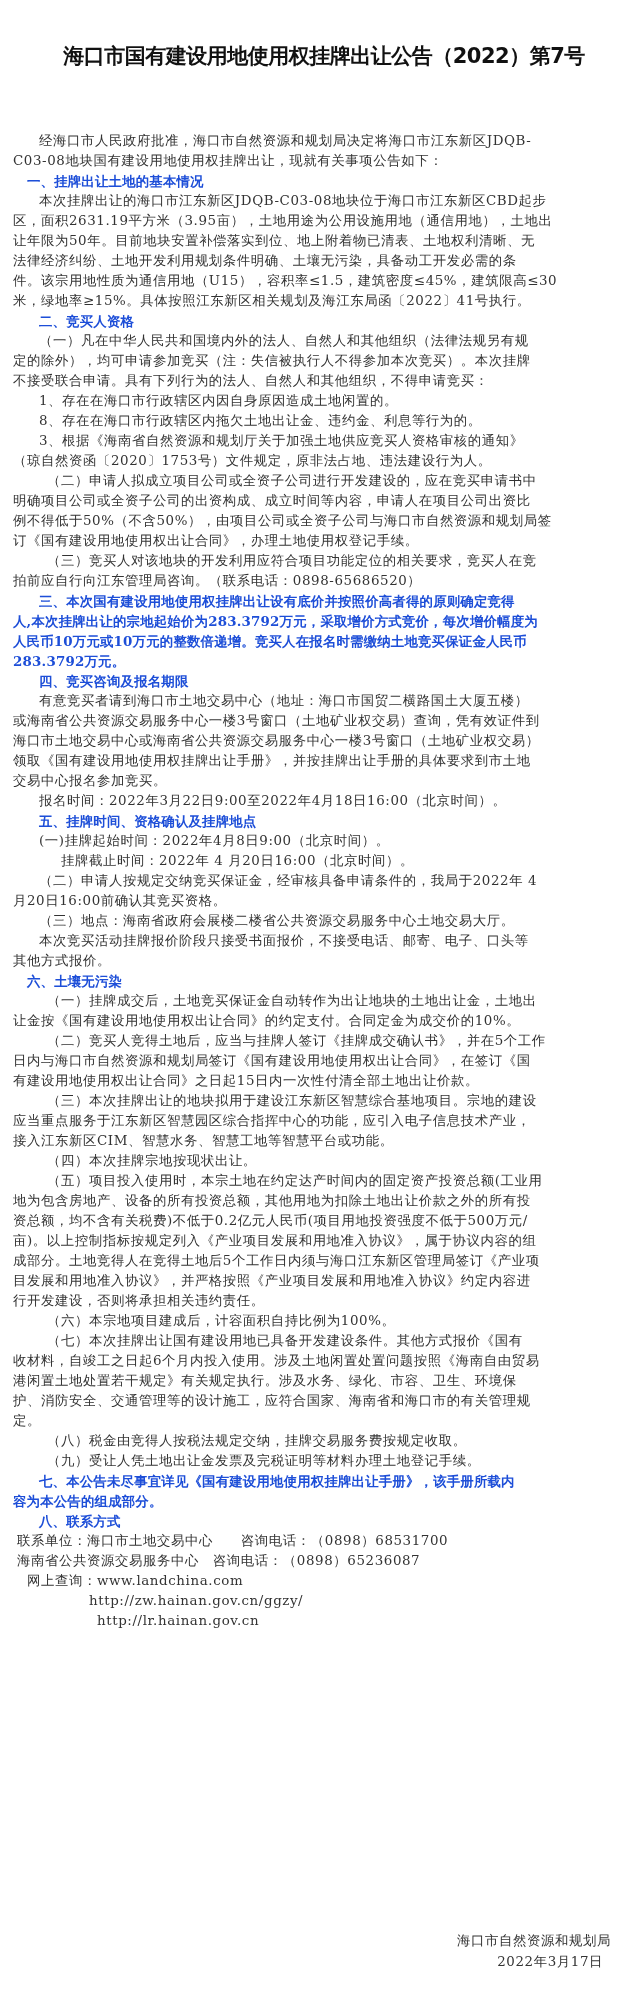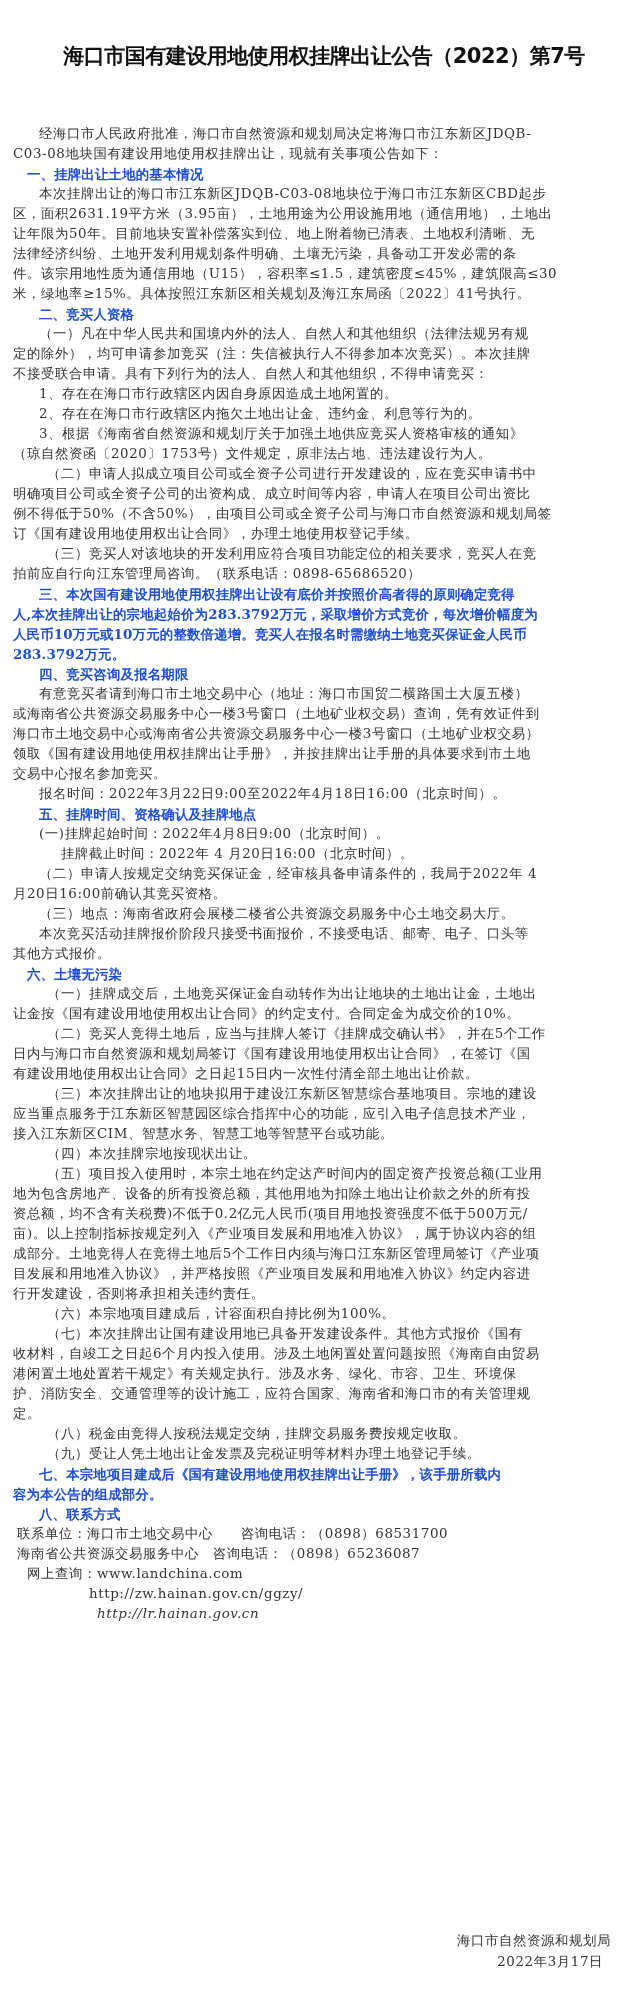--- a/index.html
+++ b/index.html
@@ -1,30 +1,30 @@
 <!DOCTYPE html>
 <html><head>
 <meta charset="utf-8">
 <style>
   html, body { margin: 0; padding: 0; background: #ffffff; }
   body { width: 640px; height: 2001px; position: relative; overflow: hidden;
          font-family: "DejaVu Serif", "Liberation Serif", serif; color: #333333; }
   .title { position: absolute; top: 38px; left: 0; width: 640px; text-align: center;
            font-family: "DejaVu Sans", "Liberation Sans", sans-serif; font-weight: bold;
            font-size: 21px; color: #111111; letter-spacing: -0.5px; }
-  .doc { position: absolute; top: 124px; left: 13px; width: 590px; }
+  .doc { position: absolute; top: 131px; left: 13px; width: 590px; }
   .ln { height: 20px; line-height: 20px; font-size: 13.4px; white-space: nowrap; overflow: visible; letter-spacing: 0.6px; }
   .b { font-weight: bold; color: #1d4ed8; letter-spacing: 0.2px; }
   .i1 { padding-left: 26px; }
   .i2 { padding-left: 34px; }
   .i3 { padding-left: 48px; }
   .i0s { padding-left: 4px; }
   .ih { padding-left: 14px; }
   .url1 { padding-left: 76px; }
-  .url2 { padding-left: 84px; font-style: italic; }
+  .url2 { padding-left: 84px; }
   .sig { position: absolute; left: 0; width: 603px; text-align: right; font-size: 13.4px; letter-spacing: 0.6px; }
 </style>
 </head>
 <body>
 
 <h1 class="title" style="margin:4px;">海口市国有建设用地使用权挂牌出让公告（2022）第7号</h1>
 
 <div class="doc" id="doc">
     <div class="ln i1">经海口市人民政府批准，海口市自然资源和规划局决定将海口市江东新区JDQB-</div>
     <div class="ln ">C03-08地块国有建设用地使用权挂牌出让，现就有关事项公告如下：</div>
@@ -33,21 +33,21 @@
     <div class="ln ">区，面积2631.19平方米（3.95亩），土地用途为公用设施用地（通信用地），土地出</div>
     <div class="ln ">让年限为50年。目前地块安置补偿落实到位、地上附着物已清表、土地权利清晰、无</div>
     <div class="ln ">法律经济纠纷、土地开发利用规划条件明确、土壤无污染，具备动工开发必需的条</div>
     <div class="ln ">件。该宗用地性质为通信用地（U15），容积率≤1.5，建筑密度≤45%，建筑限高≤30</div>
     <div class="ln ">米，绿地率≥15%。具体按照江东新区相关规划及海江东局函〔2022〕41号执行。</div>
     <div class="ln i1 b">二、竞买人资格</div>
     <div class="ln i1">（一）凡在中华人民共和国境内外的法人、自然人和其他组织（法律法规另有规</div>
     <div class="ln ">定的除外），均可申请参加竞买（注：失信被执行人不得参加本次竞买）。本次挂牌</div>
     <div class="ln ">不接受联合申请。具有下列行为的法人、自然人和其他组织，不得申请竞买：</div>
     <div class="ln i1">1、存在在海口市行政辖区内因自身原因造成土地闲置的。</div>
-    <div class="ln i1">2、存在在海口市行政辖区内拖欠土地出让金、违约金、利息等行为的。</div>
+    <div class="ln i1">8、存在在海口市行政辖区内拖欠土地出让金、违约金、利息等行为的。</div>
     <div class="ln i1">3、根据《海南省自然资源和规划厅关于加强土地供应竞买人资格审核的通知》</div>
     <div class="ln ">（琼自然资函〔2020〕1753号）文件规定，原非法占地、违法建设行为人。</div>
     <div class="ln i2">（二）申请人拟成立项目公司或全资子公司进行开发建设的，应在竞买申请书中</div>
     <div class="ln ">明确项目公司或全资子公司的出资构成、成立时间等内容，申请人在项目公司出资比</div>
     <div class="ln ">例不得低于50%（不含50%），由项目公司或全资子公司与海口市自然资源和规划局签</div>
     <div class="ln ">订《国有建设用地使用权出让合同》，办理土地使用权登记手续。</div>
     <div class="ln i2">（三）竞买人对该地块的开发利用应符合项目功能定位的相关要求，竞买人在竞</div>
     <div class="ln ">拍前应自行向江东管理局咨询。（联系电话：0898-65686520）</div>
     <div class="ln i1 b">三、本次国有建设用地使用权挂牌出让设有底价并按照价高者得的原则确定竞得</div>
     <div class="ln b">人,本次挂牌出让的宗地起始价为283.3792万元，采取增价方式竞价，每次增价幅度为</div>
@@ -86,21 +86,21 @@
     <div class="ln ">目发展和用地准入协议》，并严格按照《产业项目发展和用地准入协议》约定内容进</div>
     <div class="ln ">行开发建设，否则将承担相关违约责任。</div>
     <div class="ln i2">（六）本宗地项目建成后，计容面积自持比例为100%。</div>
     <div class="ln i2">（七）本次挂牌出让国有建设用地已具备开发建设条件。其他方式报价《国有</div>
     <div class="ln ">收材料，自竣工之日起6个月内投入使用。涉及土地闲置处置问题按照《海南自由贸易</div>
     <div class="ln ">港闲置土地处置若干规定》有关规定执行。涉及水务、绿化、市容、卫生、环境保</div>
     <div class="ln ">护、消防安全、交通管理等的设计施工，应符合国家、海南省和海口市的有关管理规</div>
     <div class="ln ">定。</div>
     <div class="ln i2">（八）税金由竞得人按税法规定交纳，挂牌交易服务费按规定收取。</div>
     <div class="ln i2">（九）受让人凭土地出让金发票及完税证明等材料办理土地登记手续。</div>
-    <div class="ln i1 b">七、本宗地项目建成后《国有建设用地使用权挂牌出让手册》，该手册所载内</div>
+    <div class="ln i1 b">七、本公告未尽事宜详见《国有建设用地使用权挂牌出让手册》，该手册所载内</div>
     <div class="ln b">容为本公告的组成部分。</div>
     <div class="ln i1 b">八、联系方式</div>
     <div class="ln i0s">联系单位：海口市土地交易中心　　咨询电话：（0898）68531700</div>
     <div class="ln i0s">海南省公共资源交易服务中心　咨询电话：（0898）65236087</div>
     <div class="ln ih">网上查询：www.landchina.com</div>
     <div class="ln url1">http://zw.hainan.gov.cn/ggzy/</div>
     <div class="ln url2">http://lr.hainan.gov.cn</div>
   </div>
 
 <div class="sig" style="top:1932px;margin-left:8px;">海口市自然资源和规划局</div>

